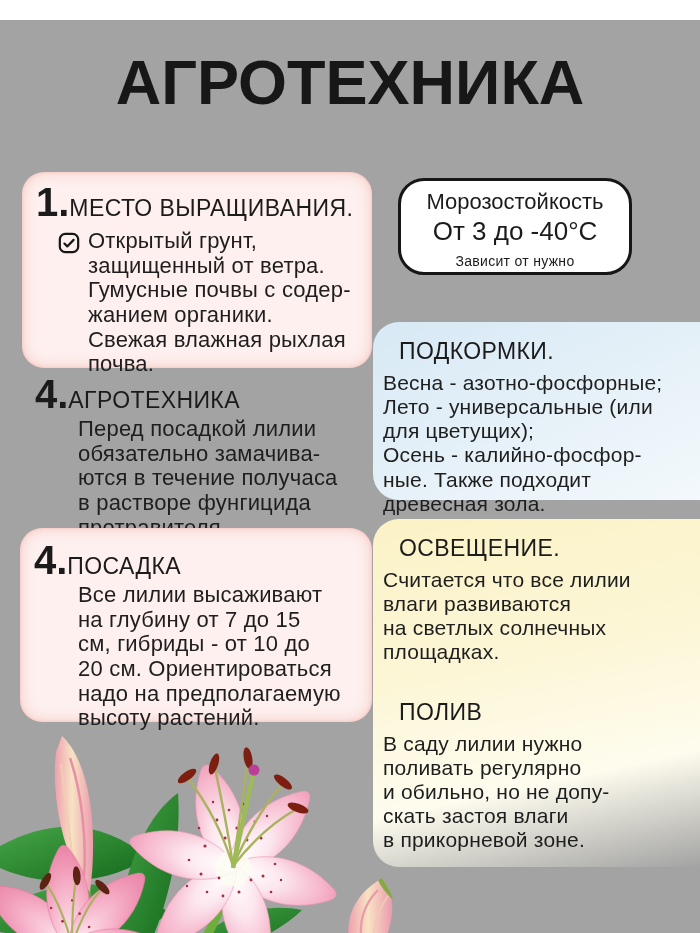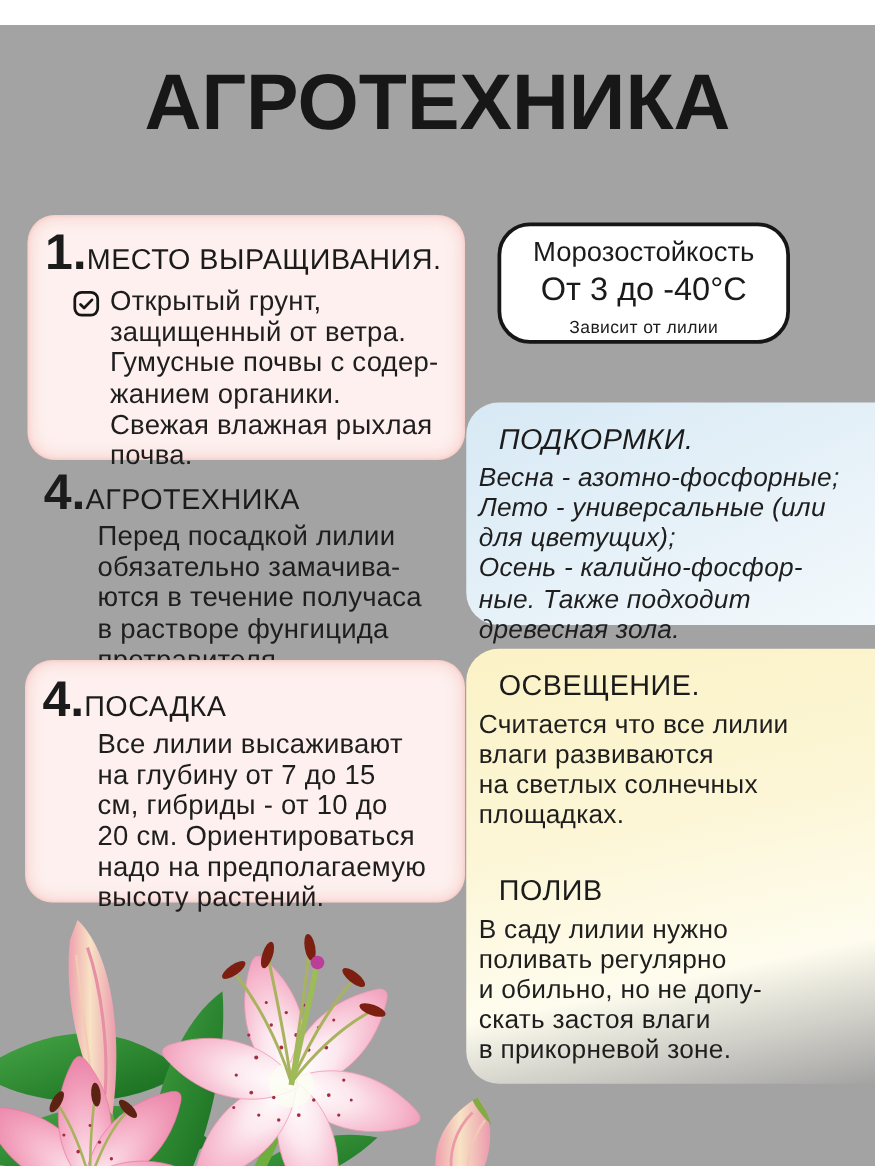--- a/index.html
+++ b/index.html
@@ -43,21 +43,20 @@
     text-align:center;padding-top:8px;
   }
   .frost-title{font-size:22px;font-weight:500;}
   .frost-range{font-size:26px;font-weight:500;margin-top:1px;}
   .frost-note{font-size:14px;font-weight:500;margin-top:6px;letter-spacing:.3px;}
   
   .right-panel{box-sizing:border-box;border-radius:26px 0 0 26px;padding:16px 8px 0 10px;}
   .panel-fertilizing{
     left:373px;top:302px;width:327px;height:178px;
     background:linear-gradient(155deg,#d7e9f5 0%,#e6f1f8 55%,#f3f9fc 100%);
-    font-style:italic;
   }
   .panel-sun-water{
     left:373px;top:499px;width:327px;height:348px;
     background:linear-gradient(168deg,#fbf2c6 0%,#fcf6d6 40%,#fefcee 72%,rgba(255,255,255,0) 100%);
   }
   .r-head{font-size:23px;font-weight:500;letter-spacing:.4px;margin-left:16px;}
   .r-body{font-size:21px;line-height:1.15;letter-spacing:.2px;white-space:pre-line;margin-top:6px;color:#1e1e1e;}
   .watering-block{margin-top:34px;}
   
   .flower-wrap{left:0;top:698px;width:430px;height:235px;}
@@ -84,21 +83,21 @@
 Гумусные почвы с содер-
 жанием органики.
 Свежая влажная рыхлая
 почва.</div>
     </div>
   </div>
 
   <div class="abs frost-box">
     <div class="frost-title">Морозостойкость</div>
     <div class="frost-range">От 3 до -40°С</div>
-    <div class="frost-note">Зависит от лилии</div>
+    <div class="frost-note">Зависит от нужно</div>
   </div>
 
   <div class="abs sec-preparation">
     <div class="head-row" style="padding-left:14px;">
       <span class="sec-num">4.</span>
       <span class="sec-head">АГРОТЕХНИКА</span>
     </div>
     <div class="body-text prep-body">Перед посадкой лилии
 обязательно замачива-
 ются в течение получаса

